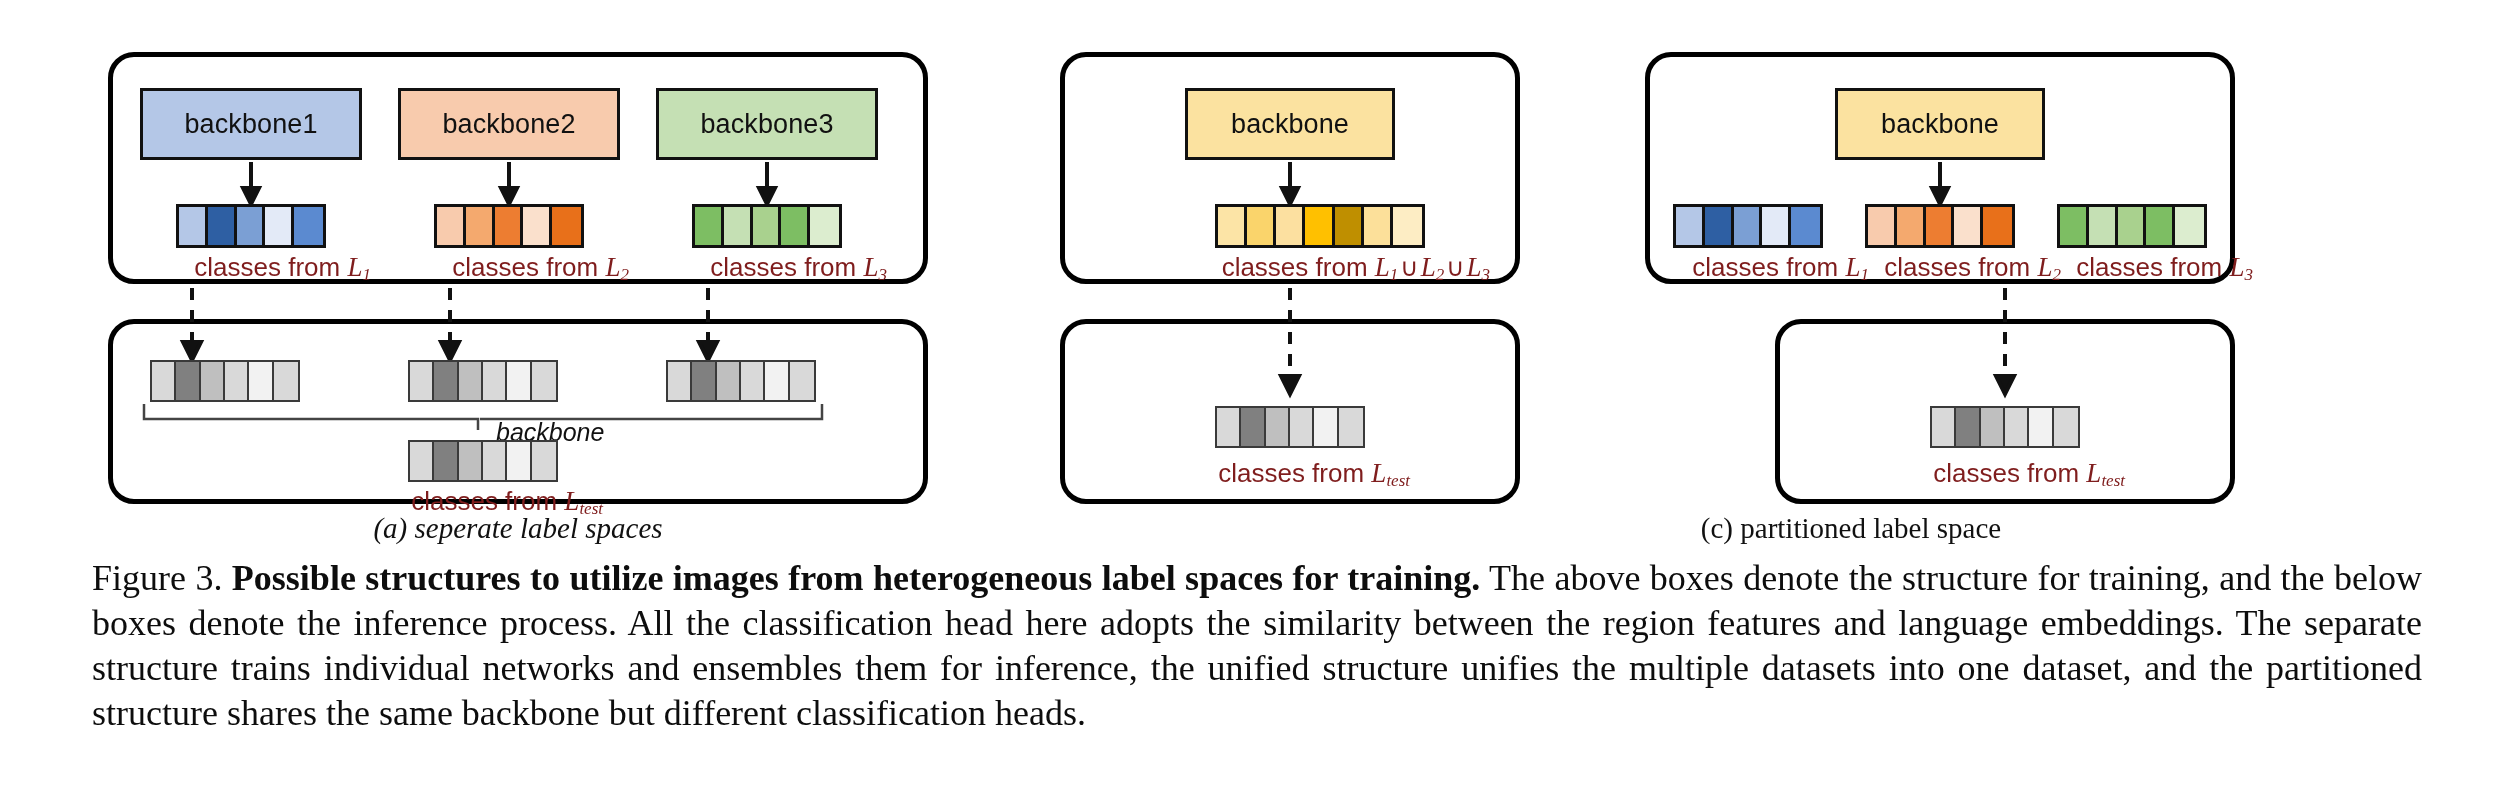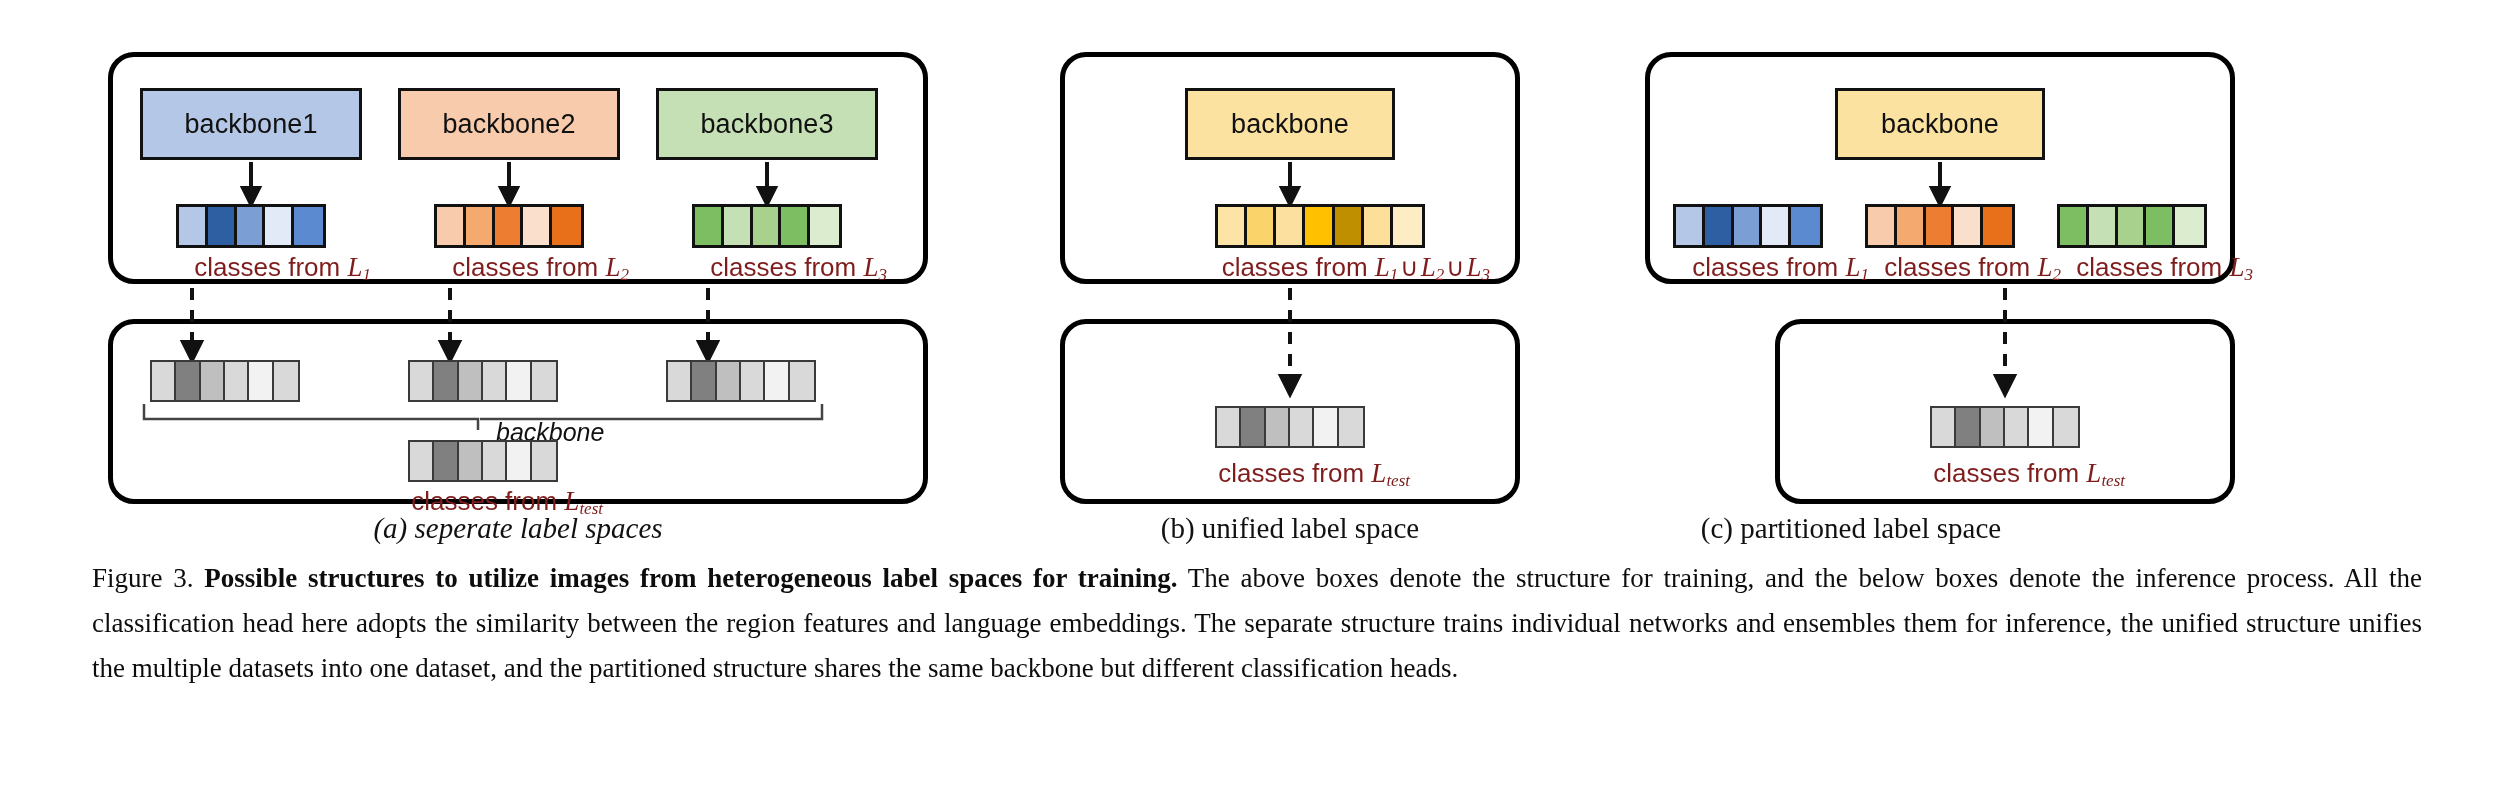--- a/index.html
+++ b/index.html
@@ -155,21 +155,21 @@
   .subcap-b { left: 1060px; width: 460px; }
   .subcap-c { left: 1556px; width: 590px; }
 
   
   .caption {
     position: absolute;
     left: 92px;
     top: 556px;
     width: 2330px;
     font-family: "Liberation Serif", serif;
-    font-size: 27px;
+    font-size: 36px;
     line-height: 45px;
     color: #0d0d0d;
     text-align: justify;
     text-justify: inter-word;
   }
   .caption b { font-weight: bold; }
 </style>
 </head>
 <body>
 
@@ -392,19 +392,18 @@
           <div class="cell" style="background: rgb(242, 242, 242); width: 16.6667%;"></div>
           <div class="cell" style="background: rgb(217, 217, 217); width: 16.6667%;"></div>
         </div>
 
       <div class="clabel" style="left:240px; top:406px; width:240px;"><span>classes from </span><i class="mathit">L</i><sub>test</sub></div>
     </div>
   </div>
 
   <div class="subcaptions">
     <div class="subcap subcap-a">(a) seperate label spaces</div>
-    <div class="subcap subcap-b">(b) unified label space</div>
     <div class="subcap subcap-c">(c) partitioned label space</div>
   </div>
 
   <div class="caption"><span>Figure 3.</span> <b>Possible structures to utilize images from heterogeneous label spaces for training.</b><span> The above boxes denote the structure for training, and the below boxes denote the inference process. All the classification head here adopts the similarity between the region features and language embeddings. The separate structure trains individual networks and ensembles them for inference, the unified structure unifies the multiple datasets into one dataset, and the partitioned structure shares the same backbone but different classification heads.</span></div>
 
 </div>
 
 </body></html>

